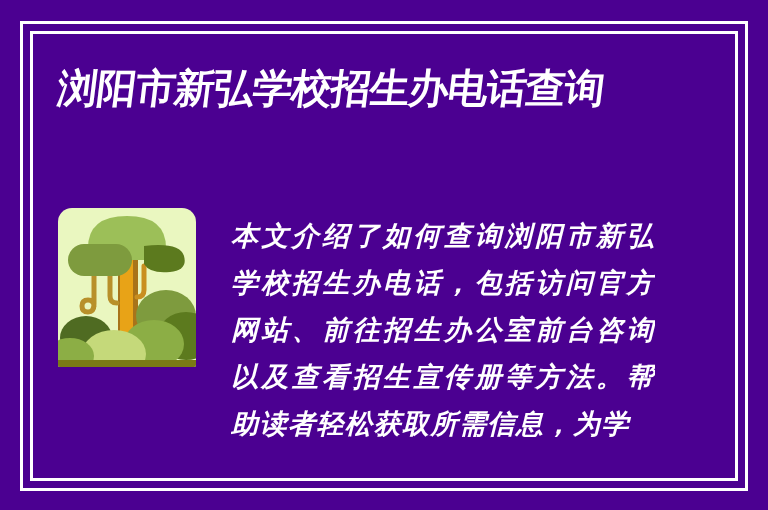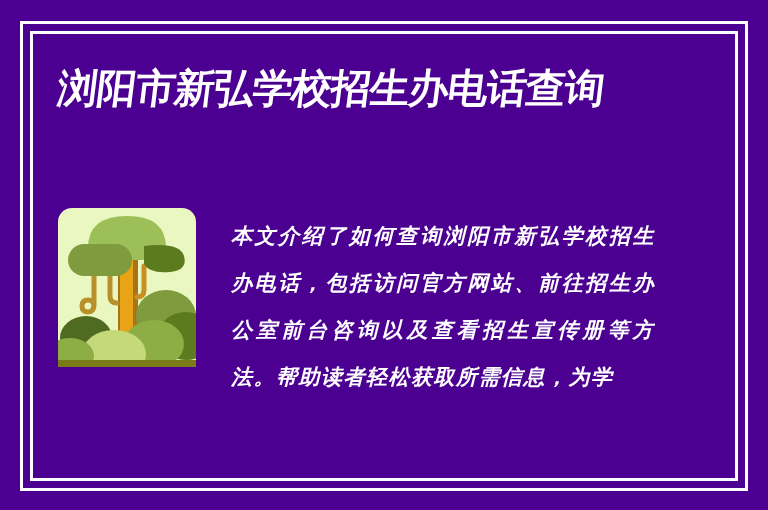--- a/index.html
+++ b/index.html
@@ -78,21 +78,21 @@
   }
 
   
   .body-text {
     position: absolute;
     left: 231px;
     top: 212px;
     width: 424px;
     color: #FFFFFF;
     font-family: "DejaVu Serif", serif;
-    font-size: 21px;
+    font-size: 27px;
     font-style: italic;
     font-weight: bold;
     line-height: 47px;
     letter-spacing: 1.5px;
     text-align: justify;
     text-align-last: left;
     max-height: 250px;
     overflow: hidden;
     word-break: break-all;
   }

